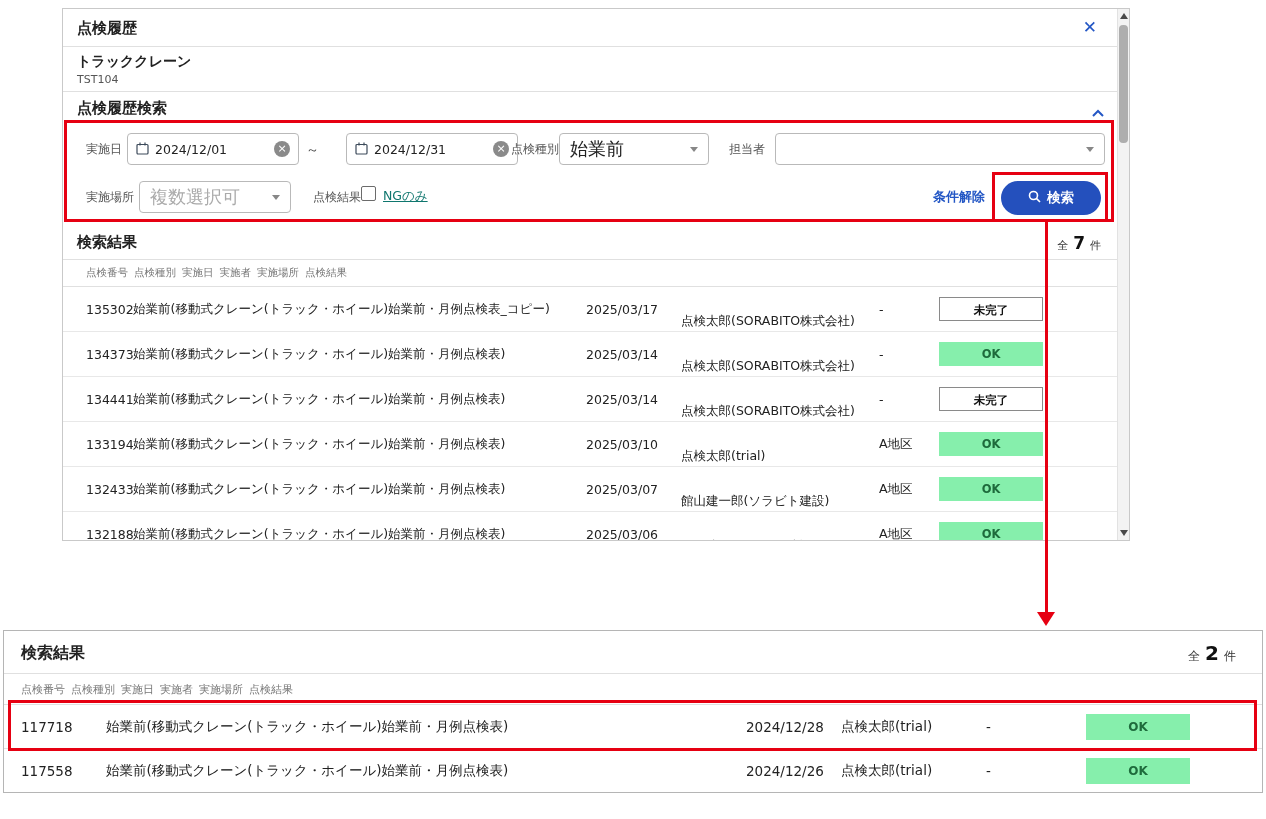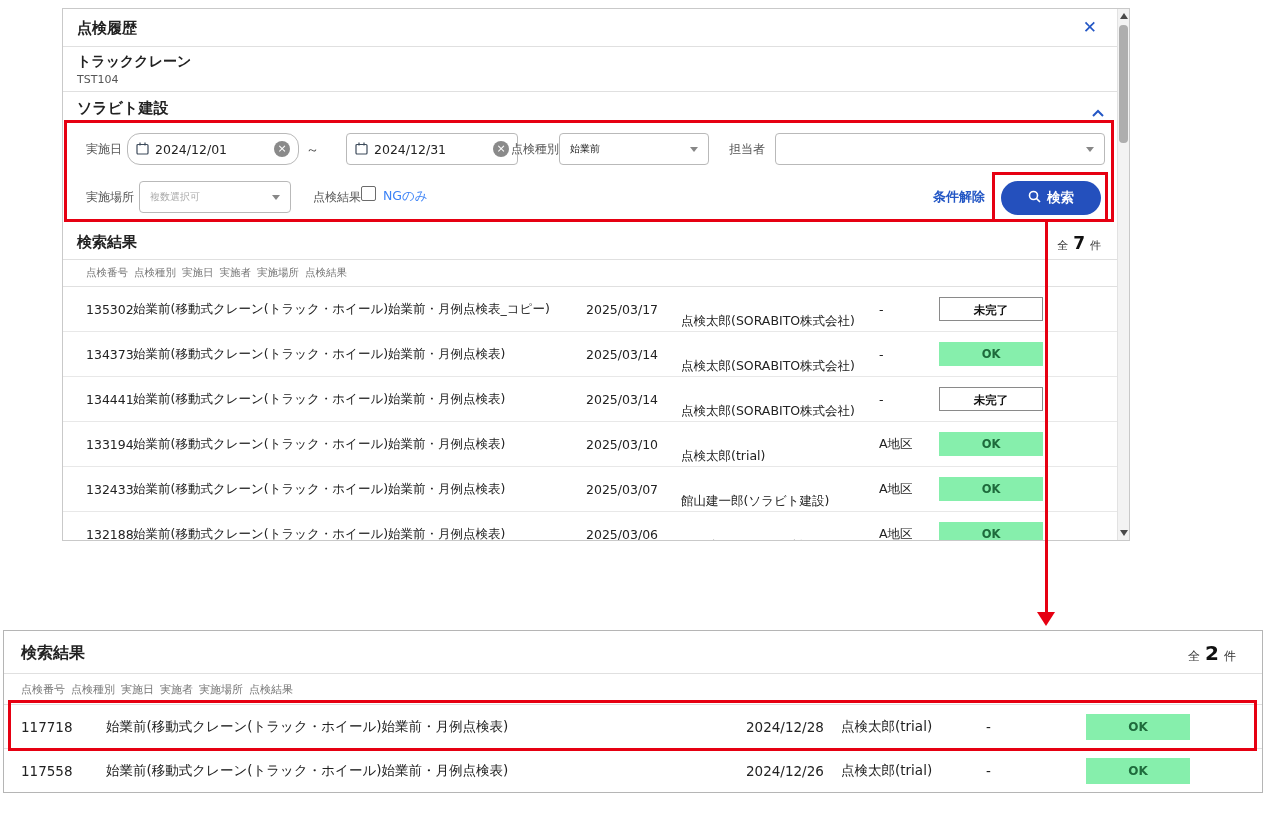--- a/index.html
+++ b/index.html
@@ -24,27 +24,27 @@
   
   .flabel { position:absolute; font-size:12px; color:#555; white-space:nowrap; }
   .datefield { position:absolute; height:32px; border:1px solid #b9b9b9; border-radius:4px;
     display:flex; align-items:center; padding:0 8px; background:#fff; }
   .date-text { font-size:12.5px; color:#222; margin-left:6px; flex:1; }
   .clear-icon { width:16px; height:16px; border-radius:50%; background:#8a8a8a; color:#fff;
     font-size:11px; line-height:16px; text-align:center; cursor:pointer; }
   .tilde { position:absolute; font-size:13px; color:#444; }
   .select { position:absolute; height:32px; border:1px solid #b9b9b9; border-radius:4px;
     display:flex; align-items:center; padding:0 10px; background:#fff; }
-  .sel-value { font-size:10px; flex:1; white-space:nowrap; overflow:hidden; }
+  .sel-value { font-size:18px; flex:1; white-space:nowrap; overflow:hidden; }
   .sel-value.placeholder { color:#aaa; }
   .caret { width:0; height:0; border-left:4px solid transparent; border-right:4px solid transparent;
     border-top:5px solid #878787; }
   .checkbox { position:absolute; width:15px; height:15px; border:1.5px solid #6b6b6b;
     border-radius:2px; background:#fff; }
-  .ng-label { position:absolute; font-size:12.5px; color:#3b82f6; }
+  .ng-label { position:absolute; font-size:12.5px; color:#0f766e;text-decoration:underline; }
   .clear-link { position:absolute; font-size:13px; font-weight:bold; color:#2457c5; cursor:pointer; }
   .search-btn { position:absolute; width:100px; height:34px; border-radius:17px; background:#2450bd;
     color:#fff; display:flex; align-items:center; justify-content:center; gap:6px;
     font-size:13.5px; font-weight:bold; cursor:pointer; }
 
   
   .results-title { position:absolute; left:14px; top:224px; font-size:15px; font-weight:bold; }
   .count-wrap { position:absolute; display:flex; align-items:baseline; gap:5px; }
   .top-count { right:28px; top:224px; }
   .count-prefix,.count-suffix { font-size:11px; color:#333; }
@@ -110,30 +110,30 @@
     <div class="tp-title">点検履歴</div>
     <div class="close-btn">✕</div>
   </div>
 
   <div class="machine">
     <div class="machine-name">トラッククレーン</div>
     <div class="machine-code">TST104</div>
   </div>
   <div class="machine-divider"></div>
 
-  <div class="search-title">ソラビト建設</div>
+  <div class="search-title">点検履歴検索</div>
   <div class="chevron-up">
     <svg width="14" height="10" viewBox="0 0 14 10">
         <polyline points="2,8 7,3 12,8" fill="none" stroke="#2457c5" stroke-width="2"></polyline>
       </svg>
   </div>
 
   <div class="flabel" style="left:23px; top:132px;">実施日</div>
 
-  <div class="datefield" style="left:64px; top:124px; width:172px;border-radius:13px;">
+  <div class="datefield" style="left:64px; top:124px; width:172px;">
     <span>
       <svg width="13" height="13" viewBox="0 0 13 13">
           <rect x="1" y="2.5" width="11" height="9.5" rx="1" fill="none" stroke="#3c4a5a" stroke-width="1.2"></rect>
           <line x1="4" y1="0.5" x2="4" y2="3.5" stroke="#3c4a5a" stroke-width="1.2"></line>
           <line x1="9" y1="0.5" x2="9" y2="3.5" stroke="#3c4a5a" stroke-width="1.2"></line>
         </svg>
     </span>
     <span class="date-text">2024/12/01</span>
     <span class="clear-icon">×</span>
   </div>

